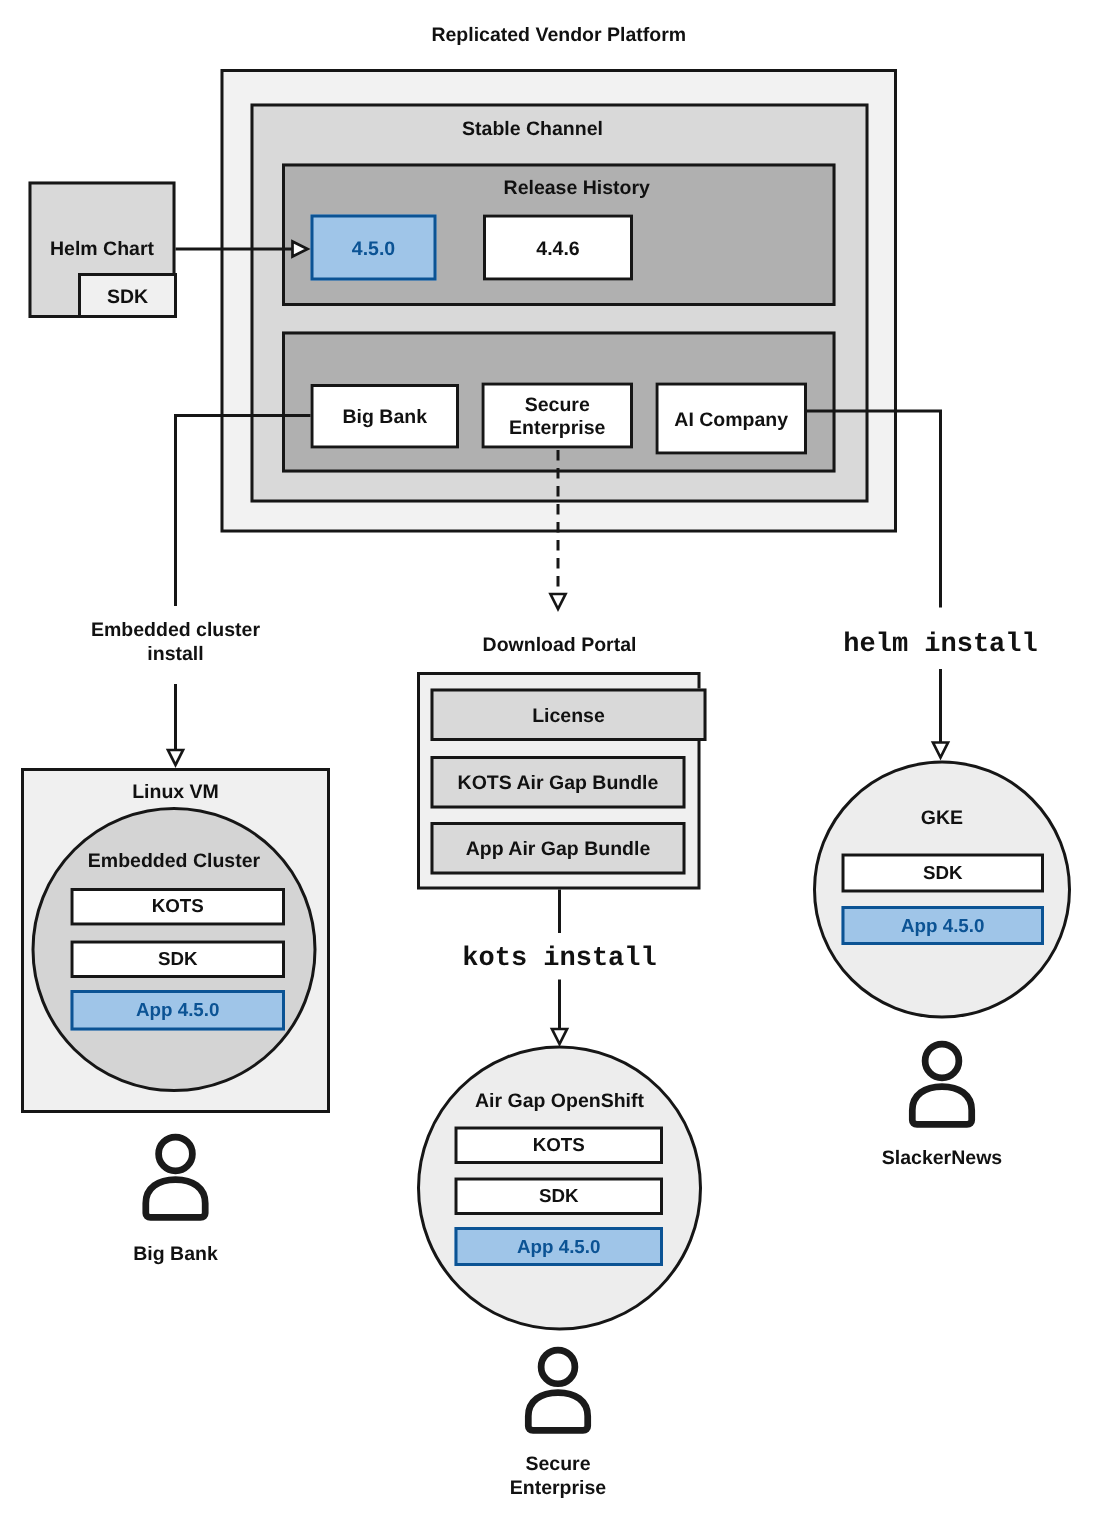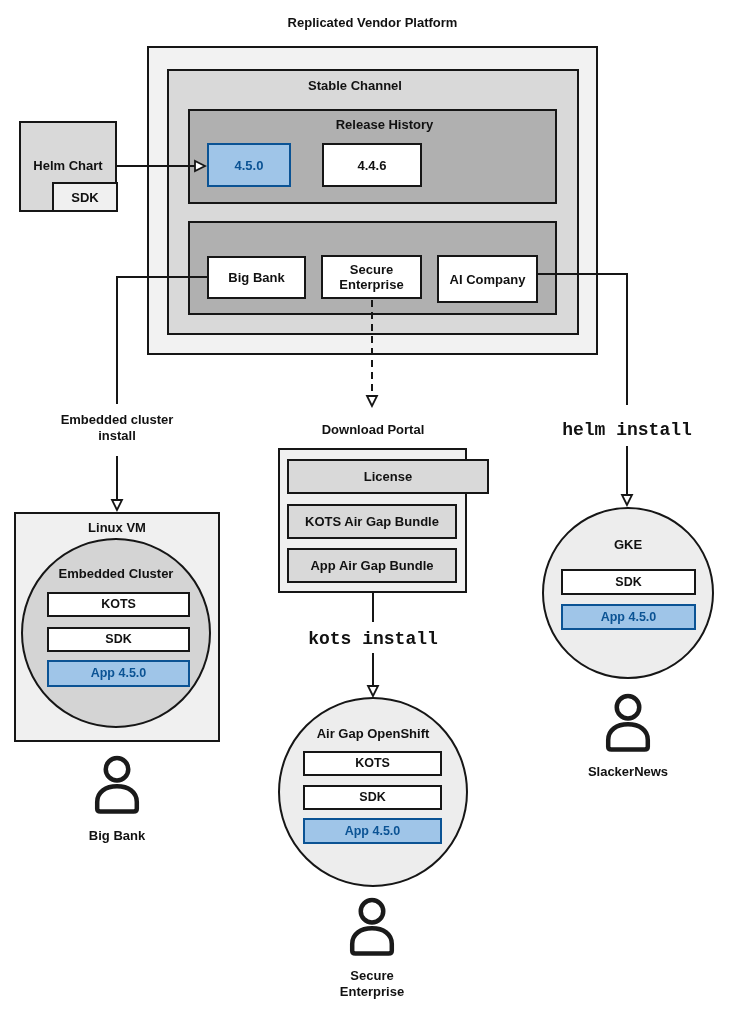--- a/index.html
+++ b/index.html
@@ -85,21 +85,21 @@
   <div class="node comp" style="left:47px;top:627px;width:143px;height:25px;">SDK</div>
   <div class="node comp hl" style="left:47px;top:660px;width:143px;height:27px;">App 4.5.0</div>
 
   <svg class="person" style="left:90px;top:755px;" width="54" height="60" viewBox="0 0 60 66">
       <use href="#person-icon"></use>
     </svg>
   <div class="freelbl" style="left:67px;top:828px;width:100px;">Big Bank</div>
 
   <div class="freelbl" style="left:303px;top:422px;width:140px;">Download Portal</div>
   <div class="panel fill-light" style="left:278px;top:448px;width:189px;height:145px;background:#f0f0f0;"></div>
-  <div class="node" style="left:287px;top:459px;width:202px;height:35px;background:#d9d9d9;">License</div>
+  <div class="node" style="left:287px;top:459px;width:184px;height:35px;background:#d9d9d9;">License</div>
   <div class="node" style="left:287px;top:504px;width:170px;height:35px;background:#d9d9d9;">KOTS Air Gap Bundle</div>
   <div class="node" style="left:287px;top:548px;width:170px;height:35px;background:#d9d9d9;">App Air Gap Bundle</div>
 
   <div class="mono" style="left:303px;top:629px;width:140px;">kots install</div>
 
   <div class="panel circle fill-light" style="left:278px;top:697px;width:190px;height:190px;"></div>
   <div class="ptitle" style="left:278px;top:726px;width:190px;">Air Gap OpenShift</div>
   <div class="node comp" style="left:303px;top:751px;width:139px;height:25px;">KOTS</div>
   <div class="node comp" style="left:303px;top:785px;width:139px;height:25px;">SDK</div>
   <div class="node comp hl" style="left:303px;top:818px;width:139px;height:26px;">App 4.5.0</div>

